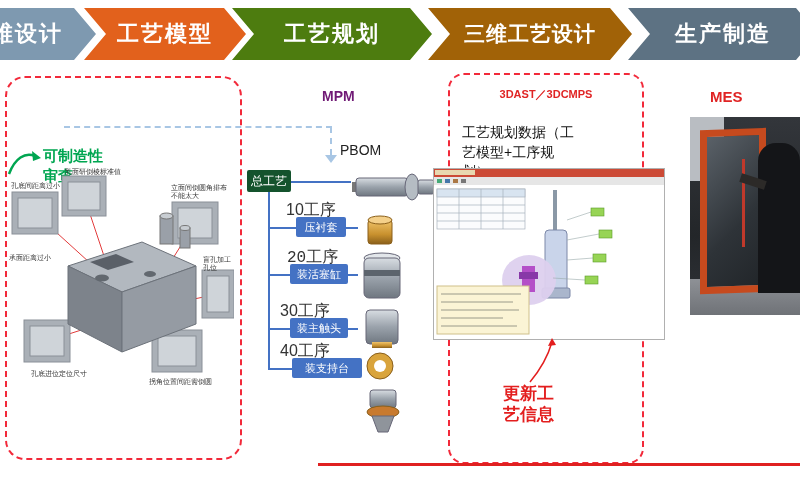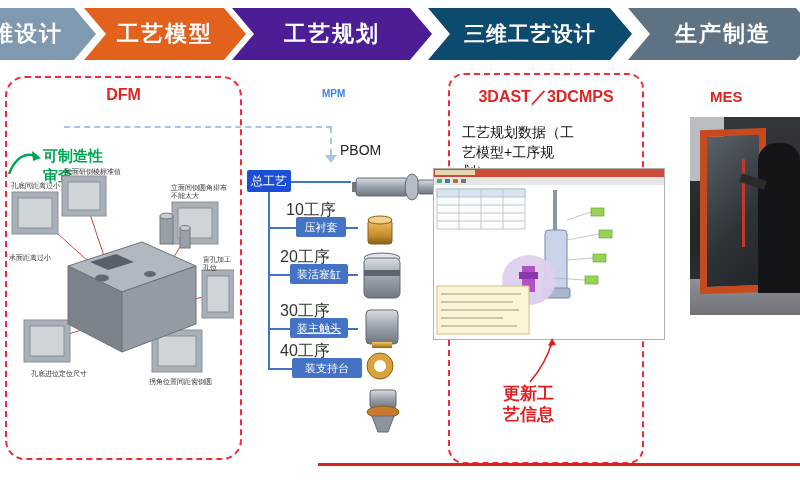--- a/index.html
+++ b/index.html
@@ -13,34 +13,34 @@
   .chev.c1{left:84px;width:162px;}
   .chev.c2{left:232px;width:200px;}
   .chev.c3{left:428px;width:204px;font-size:21px;letter-spacing:1px;}
   .chev.c4{left:628px;width:190px;}
   
   .sec{position:absolute;border:2px dashed #f2293a;border-radius:20px;}
   .sec-dfm{left:5px;top:76px;width:233px;height:380px;}
   .sec-tds{left:448px;top:73px;width:192px;height:387px;border-radius:16px;}
   .sec-title{position:absolute;left:0;right:0;top:8px;text-align:center;
              color:#e02424;font-weight:bold;font-size:16px;}
-  .sec-tds .sec-title{font-size:16px;top:12px;}
+  .sec-tds .sec-title{font-size:11px;top:12px;}
   
   .green-note{position:absolute;left:36px;top:68px;color:#00a651;font-weight:bold;
               font-size:15px;line-height:1.3;}
   .ann{position:absolute;font-size:7px;color:#333;line-height:1.15;word-break:break-all;}
   
-  .mpm-title{position:absolute;left:322px;top:88px;color:#3b82f6;font-weight:bold;font-size:10px;}
+  .mpm-title{position:absolute;left:322px;top:88px;color:#701a75;font-weight:bold;font-size:14px;}
   .pbom{position:absolute;left:340px;top:142px;font-size:14px;color:#222;}
   .dash-h{position:absolute;left:64px;top:126px;width:268px;height:0;border-top:2px dashed #a8c6e4;}
   .dash-v{position:absolute;left:330px;top:127px;height:28px;width:0;border-left:2px dashed #a8c6e4;}
   .dash-arrow{position:absolute;left:325px;top:155px;width:0;height:0;
               border-left:6px solid transparent;border-right:6px solid transparent;
               border-top:8px solid #a8c6e4;}
-  .rootbox{position:absolute;left:247px;top:170px;width:44px;height:22px;background:#1d4ed8;
+  .rootbox{position:absolute;left:247px;top:170px;width:44px;height:22px;background:#14532d;
            color:#fff;font-size:12px;line-height:22px;text-align:center;border-radius:2px;}
   .stepbox{position:absolute;height:20px;background:#4472c4;color:#fff;font-size:11px;
            line-height:20px;text-align:center;border-radius:2px;}
   .seqlabel{position:absolute;font-size:16px;color:#333;}
   .hline,.vline{position:absolute;background:#4472c4;}
   .hline{height:2px;}
   .vline{width:2px;}
   
   .tds-desc{position:absolute;left:12px;top:48px;width:120px;font-size:14px;color:#111;
             line-height:1.4;word-break:break-all;}
@@ -70,26 +70,25 @@
                   color:#2456b0;font-weight:bold;font-size:18px;}
   .abs{position:absolute;}
 </style>
 </head>
 <body>
 
 <div class="page">
 
   <div class="chev c0" style="background: rgb(126, 153, 176);">维设计</div>
   <div class="chev c1" style="background: rgb(226, 97, 28);">工艺模型</div>
-  <div class="chev c2" style="background: #4c1d95;">工艺规划</div>
-  <div class="chev c3" style="background: #0c4a6e;">三维工艺设计</div>
+  <div class="chev c2" style="background: #4d7c0f;">工艺规划</div>
+  <div class="chev c3" style="background: #a16207;">三维工艺设计</div>
   <div class="chev c4" style="background: rgb(93, 114, 131);">生产制造</div>
 
   <section class="sec sec-dfm">
-    <div class="sec-title">DFM</div>
 
     <div class="green-note">
       <div>可制造性</div>
       <div>审查</div>
     </div>
 
     <svg class="abs" style="left:0;top:66px;" width="38" height="34" viewBox="0 0 38 34">
       <path d="M2,30 C8,14 18,8 28,12" stroke="#00a651" stroke-width="2.5" fill="none"></path>
       <polygon points="34,14 25,7 26,17" fill="#00a651"></polygon>
     </svg>
@@ -154,25 +153,25 @@
   <div class="hline" style="left:268px;top:368px;width:24px;"></div>
   <div class="hline" style="left:291px;top:181px;width:60px;"></div>
   <div class="hline" style="left:346px;top:227px;width:12px;"></div>
   <div class="hline" style="left:348px;top:274px;width:10px;"></div>
   <div class="hline" style="left:348px;top:328px;width:10px;"></div>
   <div class="hline" style="left:350px;top:368px;width:8px;"></div>
 
   <div class="seqlabel" style="left:286px;top:200px;">10工序</div>
   <div class="stepbox" style="left:296px;top:217px;width:50px;">压衬套</div>
 
-  <div class="seqlabel" style="left:280px;top:247px;">20工序</div>
+  <div class="seqlabel" style="left:287px;top:247px;font-family:Liberation Mono, monospace;">20工序</div>
   <div class="stepbox" style="left:290px;top:264px;width:58px;">装活塞缸</div>
 
   <div class="seqlabel" style="left:280px;top:301px;">30工序</div>
-  <div class="stepbox" style="left:290px;top:318px;width:58px;text-decoration:underline;">装主触头</div>
+  <div class="stepbox" style="left:290px;top:318px;width:58px;">装主触头</div>
 
   <div class="seqlabel" style="left:280px;top:341px;">40工序</div>
   <div class="stepbox" style="left:292px;top:358px;width:70px;">装支持台</div>
 
   <svg class="abs" style="left:352px;top:164px;" width="92" height="272" viewBox="0 0 92 272">
     <defs>
       <linearGradient id="gmetal" x1="0" y1="0" x2="0" y2="1">
         <stop offset="0" stop-color="#d8dde2"></stop>
           <stop offset="0.5" stop-color="#9aa2ab"></stop>
         <stop offset="1" stop-color="#6f7780"></stop>

